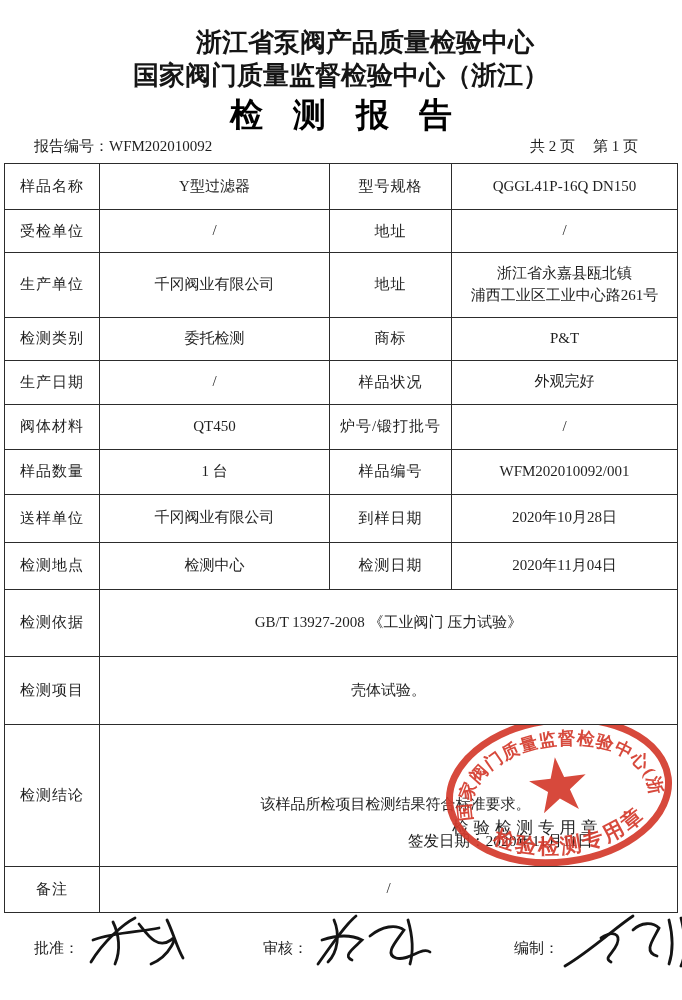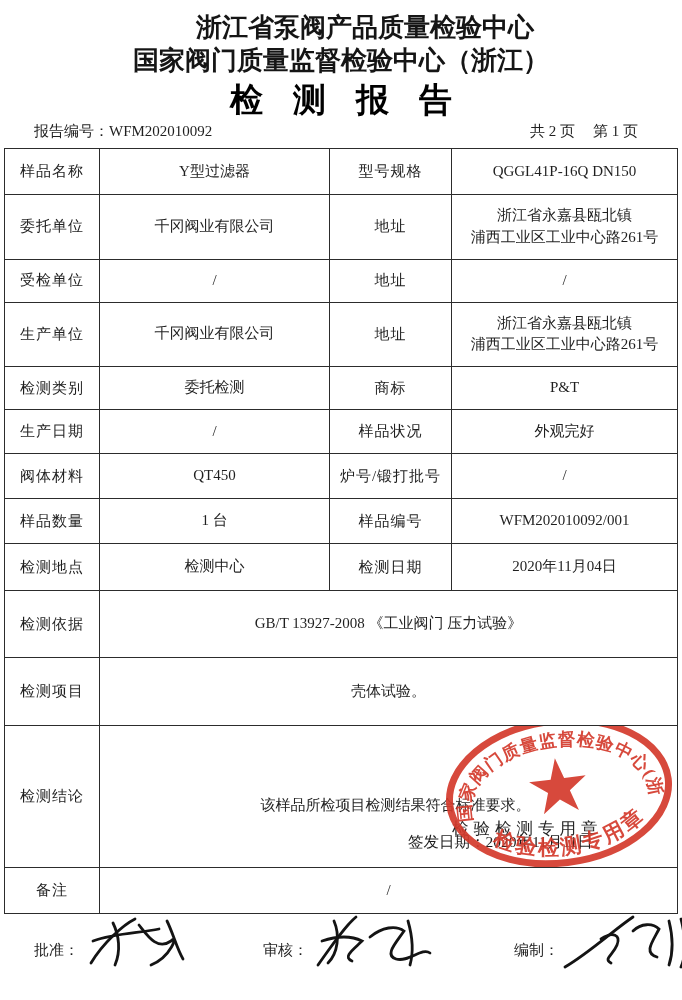--- a/index.html
+++ b/index.html
@@ -7,21 +7,21 @@
     width:682px;height:1000px;
     background:#ffffff;
     color:#1f1f1f;
     font-family:"Liberation Serif","DejaVu Serif",serif;
     position:relative;
     overflow:hidden;
   }
   .org-line{
     text-align:center;font-weight:bold;font-size:26px;line-height:33px;color:#151515;
   }
-  .org-line.first{margin-top:11px;padding-left:48px;}
+  .org-line.first{margin-top:26px;padding-left:48px;}
   .report-title{
     text-align:center;font-weight:bold;font-size:33px;line-height:40px;margin-top:3px;
     letter-spacing:30px;text-indent:30px;color:#000000;
   }
   .report-meta{
     display:flex;justify-content:space-between;align-items:baseline;
     padding:0 44px 0 34px;margin-top:2px;height:22px;font-size:15px;
   }
   .report-meta .right{display:flex;gap:18px;}
   table.report{
@@ -87,27 +87,20 @@
       <col style="width:122px">
       <col style="width:226px">
     </colgroup>
   <tbody>
     <tr style="height:46px">
       <td class="lbl">样品名称</td>
       <td class="val">Y型过滤器</td>
       <td class="lbl">型号规格</td>
       <td class="val">QGGL41P-16Q DN150</td>
     </tr>
-    <tr style="height:57px">
-      <td class="lbl">委托单位</td>
-      <td class="val">千冈阀业有限公司</td>
-      <td class="lbl">地址</td>
-      <td class="val">浙江省永嘉县瓯北镇
-浦西工业区工业中心路261号</td>
-    </tr>
     <tr style="height:43px">
       <td class="lbl">受检单位</td>
       <td class="val">/</td>
       <td class="lbl">地址</td>
       <td class="val">/</td>
     </tr>
     <tr style="height:50px">
       <td class="lbl">生产单位</td>
       <td class="val">千冈阀业有限公司</td>
       <td class="lbl">地址</td>
@@ -130,20 +123,26 @@
       <td class="lbl">阀体材料</td>
       <td class="val">QT450</td>
       <td class="lbl">炉号/锻打批号</td>
       <td class="val">/</td>
     </tr>
     <tr style="height:45px">
       <td class="lbl">样品数量</td>
       <td class="val">1 台</td>
       <td class="lbl">样品编号</td>
       <td class="val">WFM202010092/001</td>
+    </tr>
+    <tr style="height:48px">
+      <td class="lbl">送样单位</td>
+      <td class="val">千冈阀业有限公司</td>
+      <td class="lbl">到样日期</td>
+      <td class="val">2020年10月28日</td>
     </tr>
     <tr style="height:47px">
       <td class="lbl">检测地点</td>
       <td class="val">检测中心</td>
       <td class="lbl">检测日期</td>
       <td class="val">2020年11月04日</td>
     </tr>
     <tr style="height:67px">
       <td class="lbl">检测依据</td>
       <td class="val" colspan="3">GB/T 13927-2008 《工业阀门 压力试验》</td>

